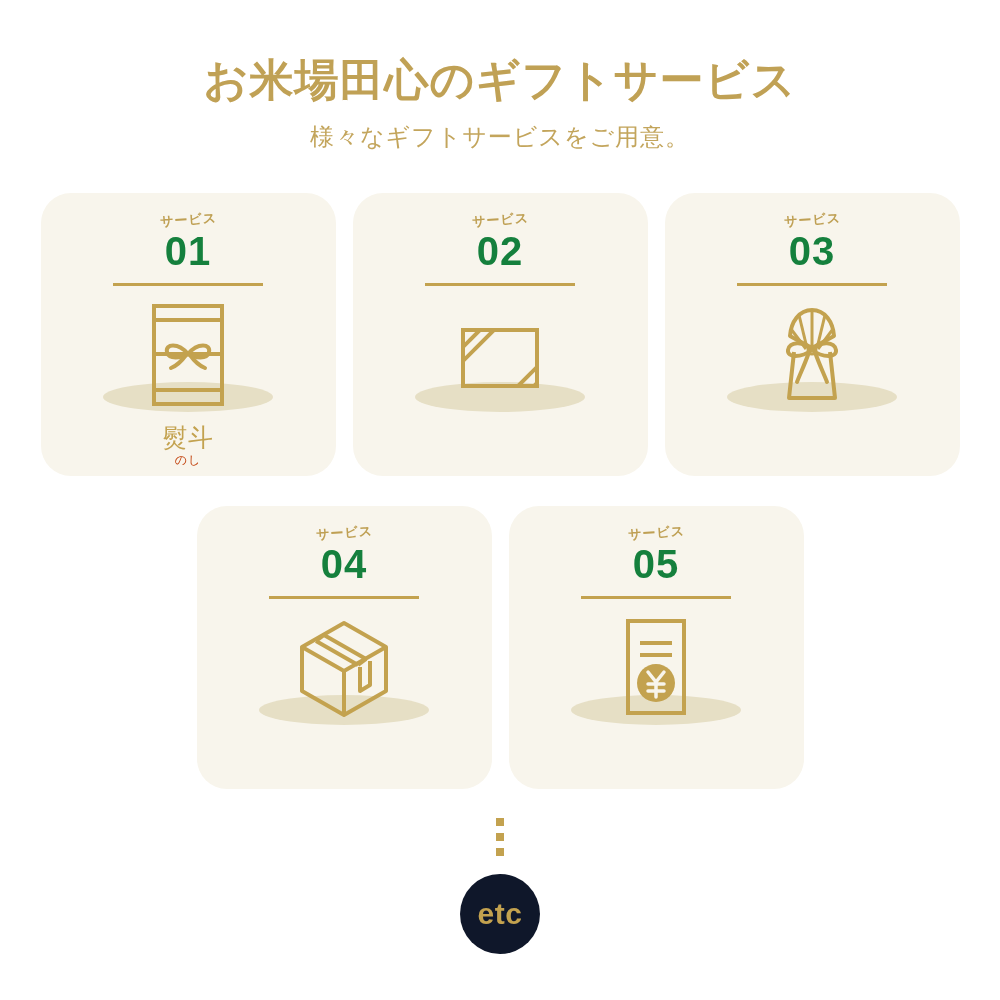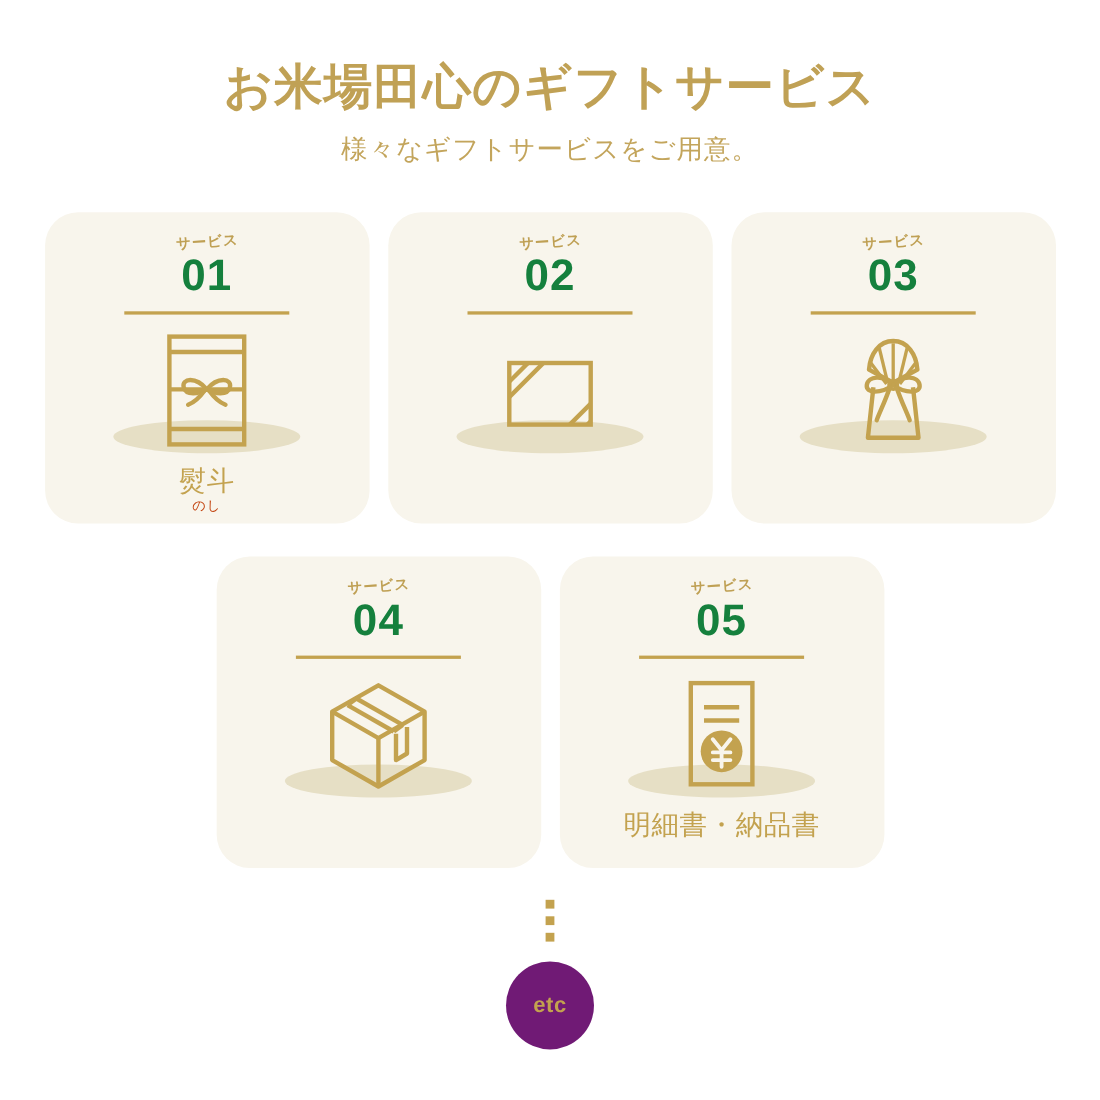--- a/index.html
+++ b/index.html
@@ -160,25 +160,25 @@
   .dot {
     width: 8px;
     height: 8px;
     background: #c3a24f;
   }
   .etc-badge {
     margin-top: 18px;
     width: 80px;
     height: 80px;
     border-radius: 50%;
-    background: #701a75;
+    background: #0f172a;
     display: flex;
     align-items: center;
     justify-content: center;
-    font-size: 20px;
+    font-size: 30px;
     font-weight: bold;
     color: #c3a24f;
     letter-spacing: 0.5px;
   }
 </style>
 </head>
 <body>
 
 <div class="page">
 
@@ -290,23 +290,20 @@
         <div class="icon-area">
           <div class="icon-shadow"></div>
           <svg class="icon-svg" width="84" height="106" viewBox="0 0 84 106">
             <rect x="14" y="6" width="56" height="92" fill="none" stroke="#c3a24f" stroke-width="4"></rect>
             <line x1="26" y1="28" x2="58" y2="28" stroke="#c3a24f" stroke-width="4"></line>
             <line x1="26" y1="40" x2="58" y2="40" stroke="#c3a24f" stroke-width="4"></line>
             <circle cx="42" cy="68" r="19" fill="#c3a24f"></circle>
             <path d="M34 57 L42 67 L50 57 M34 69 L50 69 M34 76 L50 76 M42 67 L42 82" fill="none" stroke="#f8f5ec" stroke-width="3.5" stroke-linecap="round"></path>
           </svg>
         </div>
-        <div class="card-title">
-          <span>明細書・納品書</span>
-        </div>
       </div>
 
     </div>
 
   </div>
 
   <div class="footer">
     <div class="dots">
       <div class="dot"></div>
       <div class="dot"></div>

